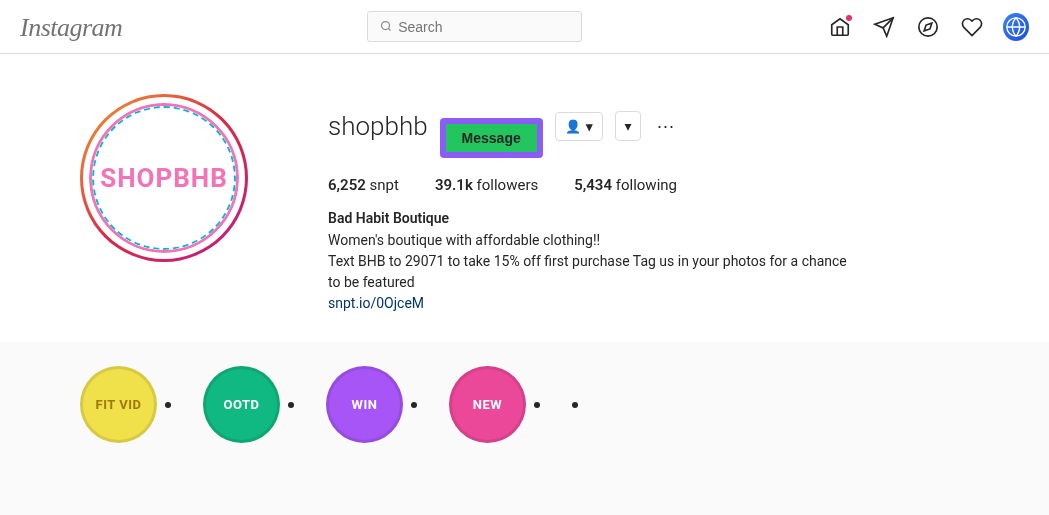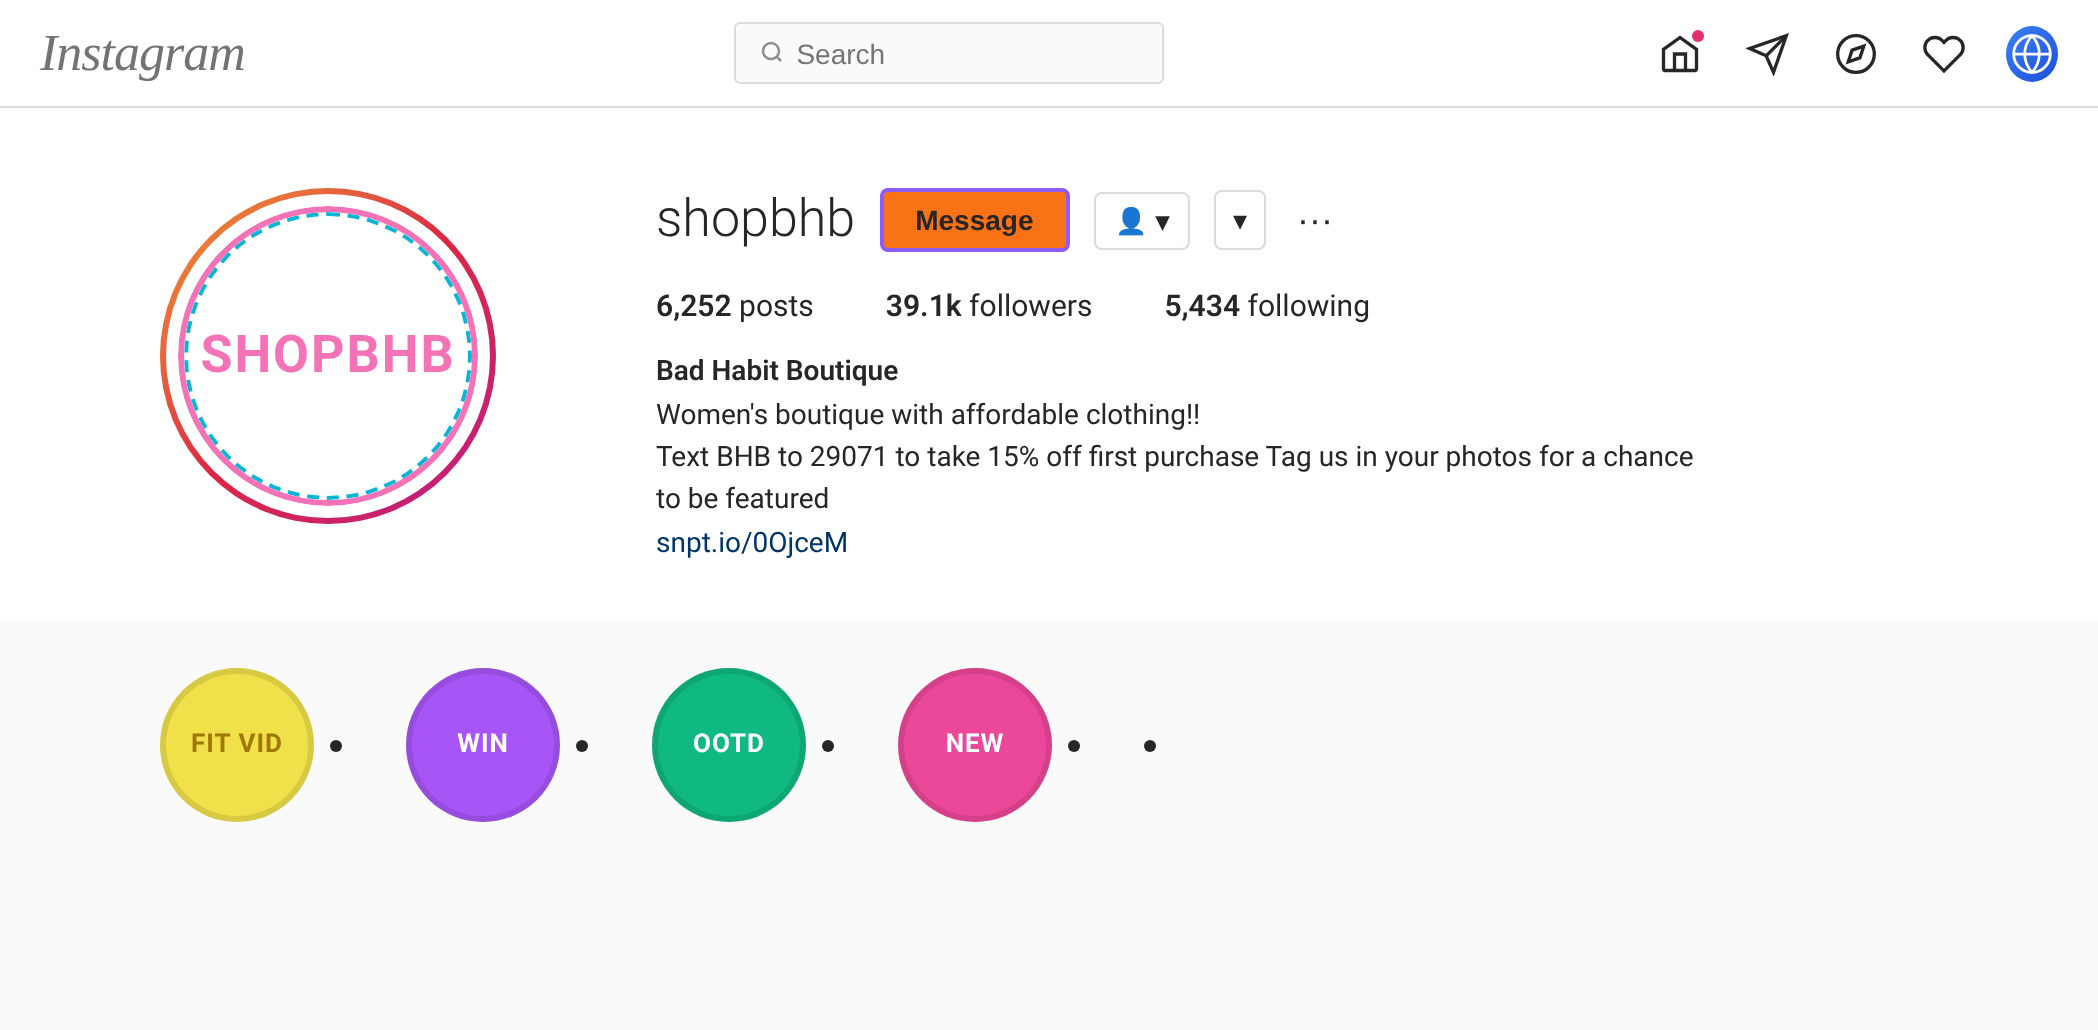--- a/index.html
+++ b/index.html
@@ -175,28 +175,29 @@
       align-items: center;
       gap: 12px;
       margin-bottom: 18px;
     }
     .profile-username {
       font-size: 26px;
       font-weight: 300;
       color: #262626;
     }
     .btn-message {
-      background: #f97316;
-      border: 2px solid #8b5cf6;
+      background: #22c55e;
+      border: 6px solid #8b5cf6;
       border-radius: 4px;
       padding: 6px 16px;
       font-size: 14px;
       font-weight: 600;
       cursor: pointer;
       color: #262626;
+      margin-top: 24px;
     }
     .btn-follow-dropdown {
       background: #fff;
       border: 1px solid #dbdbdb;
       border-radius: 4px;
       padding: 6px 10px;
       font-size: 13px;
       font-weight: 600;
       cursor: pointer;
       color: #262626;
@@ -366,21 +367,21 @@
         <span>▾</span>
       </button>
       <button class="btn-more">
         <span>···</span>
       </button>
     </div>
 
     <div class="stats-row">
       <div class="stat-item">
         <strong>6,252</strong>
-        <span>posts</span>
+        <span>snpt</span>
       </div>
       <div class="stat-item">
         <strong>39.1k</strong>
         <span>followers</span>
       </div>
       <div class="stat-item">
         <strong>5,434</strong>
         <span>following</span>
       </div>
     </div>
@@ -396,25 +397,25 @@
     </div>
   </div>
 </div>
 
 <div class="stories-section">
 <div class="story-item">
       <div class="story-circle" style="background: rgb(240, 224, 74); color: rgb(160, 120, 0); border: 3px solid rgba(0, 0, 0, 0.1);">FIT VID</div>
       <div class="story-dot"></div>
     </div>
     <div class="story-item">
+      <div class="story-circle" style="background: rgb(16, 185, 129); color: rgb(255, 255, 255); border: 3px solid rgba(0, 0, 0, 0.1);">OOTD</div>
+      <div class="story-dot"></div>
+    </div>
+    <div class="story-item">
       <div class="story-circle" style="background: rgb(168, 85, 247); color: rgb(255, 255, 255); border: 3px solid rgba(0, 0, 0, 0.1);">WIN</div>
-      <div class="story-dot"></div>
-    </div>
-    <div class="story-item">
-      <div class="story-circle" style="background: rgb(16, 185, 129); color: rgb(255, 255, 255); border: 3px solid rgba(0, 0, 0, 0.1);">OOTD</div>
       <div class="story-dot"></div>
     </div>
     <div class="story-item">
       <div class="story-circle" style="background: rgb(236, 72, 153); color: rgb(255, 255, 255); border: 3px solid rgba(0, 0, 0, 0.1);">NEW</div>
       <div class="story-dot"></div>
     </div>
     <div class="story-item">
       <div class="story-dot"></div>
     </div>
   </div>

